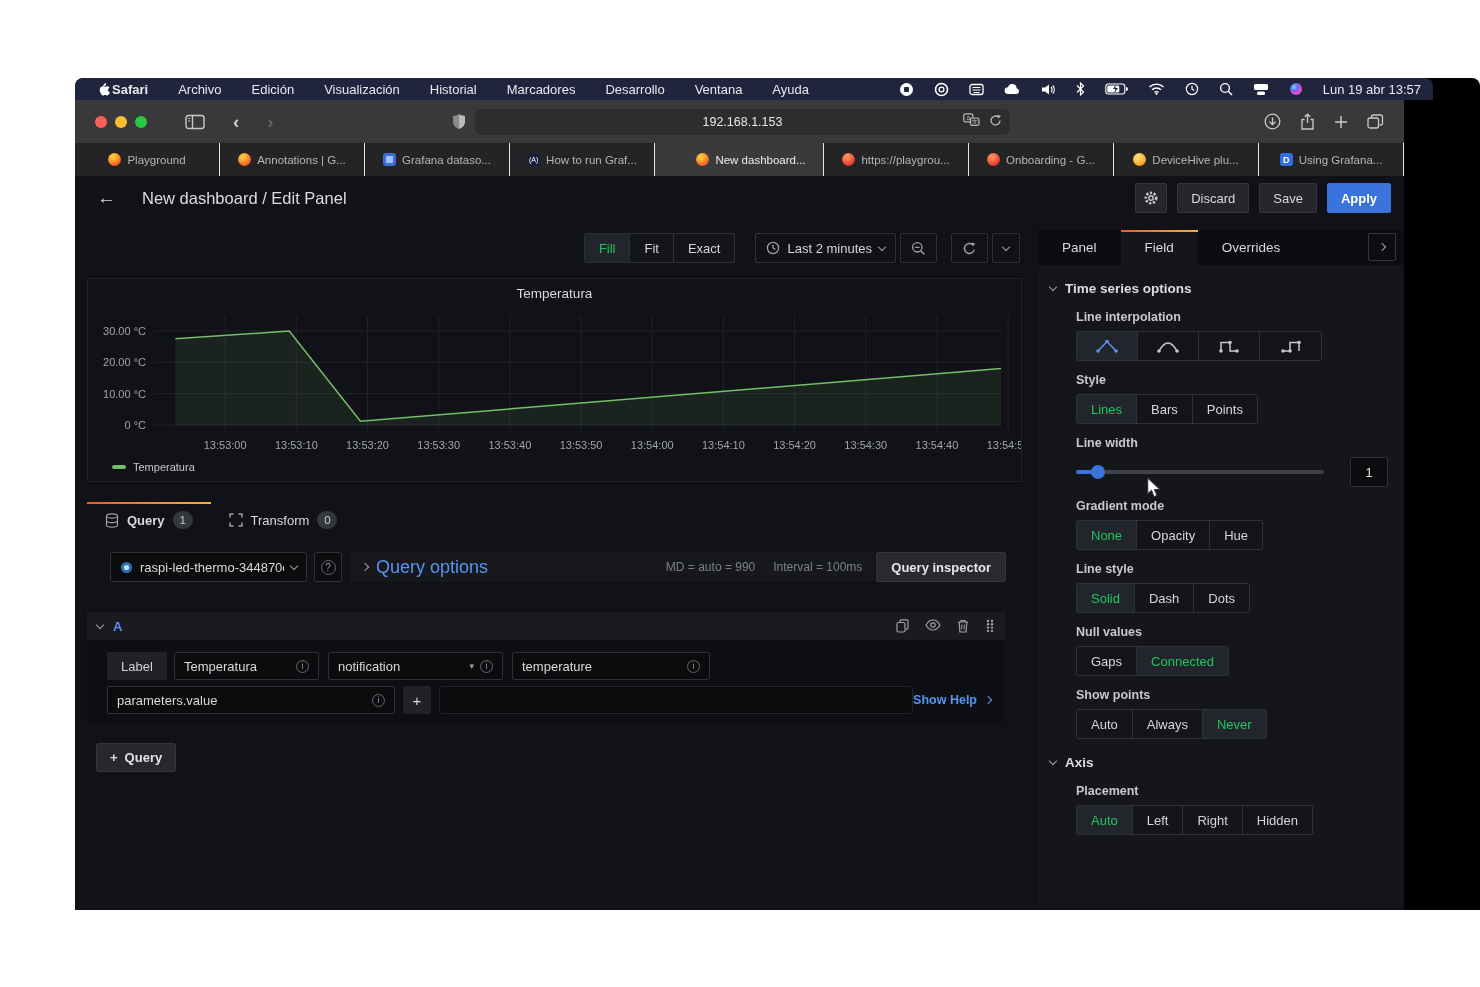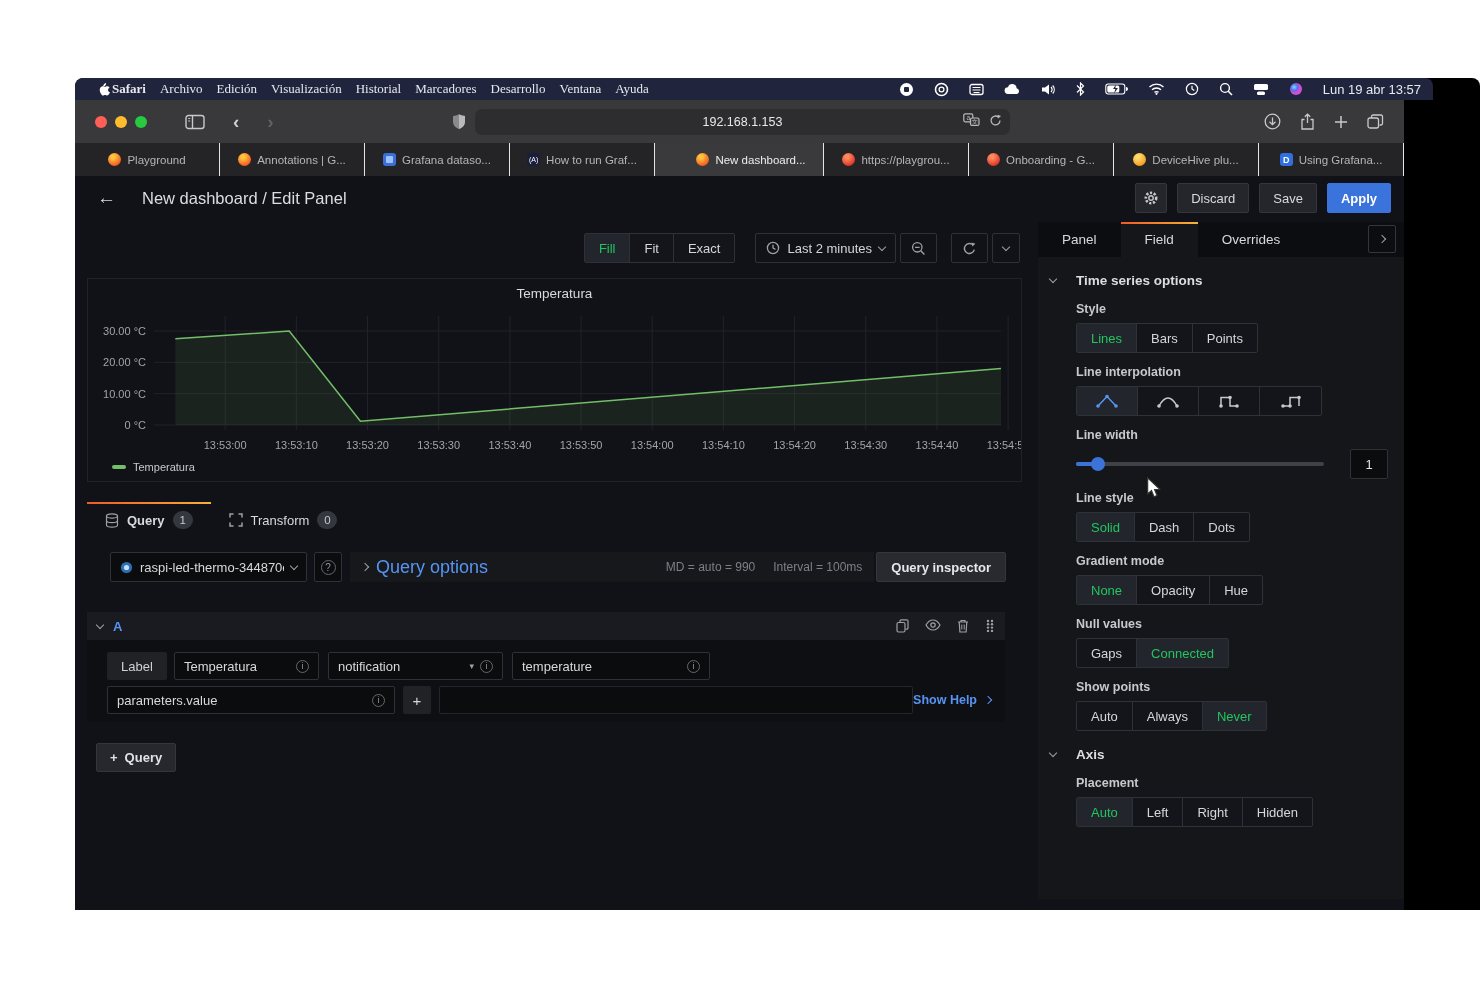--- a/index.html
+++ b/index.html
@@ -2,21 +2,21 @@
 <html><head>
 <meta charset="utf-8">
 <style>
   * { box-sizing: border-box; margin: 0; padding: 0; }
   html,body { width:1480px; height:987px; background:#ffffff; font-family:"Liberation Sans",sans-serif; overflow:hidden; }
   .screen { position:absolute; left:75px; top:78px; width:1405px; height:832px; background:#000; border-radius:8px 8px 0 0; overflow:hidden; }
 
   
   .menubar { position:absolute; left:0; top:0; width:1358px; height:22px; background:#20243c; border-radius:8px 8px 0 0;
              display:flex; align-items:center; color:#e8e9ee; font-size:13px; padding:0 12px; }
-  .mb-left { display:flex; align-items:center; gap:14px;font-family:Liberation Serif, serif; }
+  .mb-left { display:flex; align-items:center; gap:30px; }
   .mb-item { cursor:default; }
   .mb-item.bold { font-weight:bold; }
   .apple { display:flex; align-items:center; margin:0 2px 0 10px; }
   .mb-right { margin-left:auto; display:flex; align-items:center; gap:20px; }
   .st-ic { display:flex; align-items:center; }
   .mb-clock { white-space:nowrap; font-size:13px; }
 
   
   .window { position:absolute; left:0; top:22px; width:1329px; height:810px; background:#111217; }
   .toolbar { position:absolute; left:0; top:0; width:100%; height:43px; background:#39393b; display:flex; align-items:center; }
@@ -120,30 +120,30 @@
             font-size:9px; display:inline-flex; align-items:center; justify-content:center; }
   .plusbtn { width:28px; height:28px; margin-left:8px; background:#202226; border:0; border-radius:2px; color:#d8d9da;
              font-size:15px; cursor:pointer; }
   .showhelp { margin-left:auto; margin-right:14px; color:#5794f2; font-size:12.5px; font-weight:bold; display:flex;
               align-items:center; gap:8px; cursor:pointer; }
   .showhelp .chev { border-color:#5794f2; }
   .addq { position:absolute; left:21px; top:567px; height:29px; background:#26282d; border:1px solid #34363c; border-radius:2px;
           color:#e2e3e5; font-weight:bold; font-size:13px; padding:0 13px; display:flex; align-items:center; gap:7px; cursor:pointer; }
 
   
-  .sb { position:absolute; left:963px; top:46px; width:366px; height:677px; background:#14161a; overflow:hidden; }
+  .sb { position:absolute; left:963px; top:54px; width:366px; height:677px; background:#14161a; overflow:hidden; }
   .sb-tabs { position:relative; height:35px; background:#0c0d11; display:flex; }
   .sb-tab { position:relative; display:flex; align-items:center; padding:0 24px; font-size:13.5px; color:#d8d9da; cursor:pointer; }
   .sb-tab.active { background:#14161a; }
   .sb-tab.active::before { content:""; position:absolute; left:0; top:0; width:100%; height:2px;
                            background:linear-gradient(90deg,#f05a28,#f8b133); }
   .sb-collapse { position:absolute; right:8px; top:3px; width:28px; height:28px; border:1px solid #34363c; border-radius:2px;
                  background:transparent; display:flex; align-items:center; justify-content:center; cursor:pointer; }
   .sb-content { padding:16px 16px 0 12px; }
-  .sec-head { display:flex; align-items:center; gap:20px; margin-bottom:14px; cursor:pointer; }
+  .sec-head { display:flex; align-items:center; gap:9px; margin-bottom:14px; cursor:pointer; }
   .sec-title { font-size:13.5px; font-weight:bold; color:#dcdde0; }
   .opt-group { margin-left:26px; margin-bottom:12px; }
   .opt-label { font-size:12.5px; color:#c7c8cc; font-weight:bold; margin-bottom:7px; }
   .icon-btn { width:61px; display:flex; align-items:center; justify-content:center; }
   .slider-row { display:flex; align-items:center; }
   .slider { position:relative; flex:1; height:30px; margin-right:26px; cursor:pointer; }
   .sl-track { position:absolute; left:0; right:0; top:13px; height:4px; border-radius:2px; background:#3f4248; }
   .sl-fill { position:absolute; left:0; top:13px; height:4px; border-radius:2px; background:#3b73d9; }
   .sl-knob { position:absolute; top:8px; width:14px; height:14px; border-radius:50%; background:#3b73d9; margin-left:-7px; }
   .valbox { width:38px; height:30px; background:#0b0c0e; border:1px solid #2e3138; border-radius:2px; color:#e2e3e5;
@@ -594,29 +594,20 @@
             <span class="chev right"></span>
           </button>
         </div>
         <div class="sb-content">
           <div class="sec-head">
             <span class="chev down"></span>
             <span class="sec-title">Time series options</span>
           </div>
 
           <div class="opt-group">
-            <div class="opt-label">Style</div>
-            <span class="seg">
-              <button class="seg-btn active">Lines</button>
-              <button class="seg-btn">Bars</button>
-              <button class="seg-btn">Points</button>
-            </span>
-          </div>
-
-          <div class="opt-group">
             <div class="opt-label">Line interpolation</div>
             <span class="seg">
               <button class="seg-btn icon-btn active">
                 <svg width="24" height="14" viewBox="0 0 24 14">
                     <polyline points="3,12 12,2.5 21,12" fill="none" stroke="#5794f2" stroke-width="1.5"></polyline>
                     <circle cx="3" cy="12" r="1.8" fill="#5794f2"></circle>
                     <circle cx="12" cy="2.5" r="1.8" fill="#5794f2"></circle>
                     <circle cx="21" cy="12" r="1.8" fill="#5794f2"></circle>
                   </svg>
               </button>
@@ -640,47 +631,56 @@
                     <polyline points="4,12 11,12 11,3.5 20,3.5 20,12" fill="none" stroke="#c7c8cc" stroke-width="1.5"></polyline>
                     <circle cx="4" cy="12" r="1.8" fill="#c7c8cc"></circle>
                     <circle cx="11" cy="12" r="1.8" fill="#c7c8cc"></circle>
                     <circle cx="20" cy="3.5" r="1.8" fill="#c7c8cc"></circle>
                   </svg>
               </button>
             </span>
           </div>
 
           <div class="opt-group">
+            <div class="opt-label">Style</div>
+            <span class="seg">
+              <button class="seg-btn active">Lines</button>
+              <button class="seg-btn">Bars</button>
+              <button class="seg-btn">Points</button>
+            </span>
+          </div>
+
+          <div class="opt-group">
             <div class="opt-label">Line width</div>
             <div class="slider-row">
               <div class="slider">
                 <div class="sl-track"></div>
                   <div class="sl-fill" style="width:9%"></div>
                   <div class="sl-knob" style="left:9%"></div>
               </div>
               <div class="valbox">1</div>
             </div>
           </div>
 
 
           <div class="opt-group">
+            <div class="opt-label">Gradient mode</div>
+            <span class="seg">
+              <button class="seg-btn active">None</button>
+              <button class="seg-btn">Opacity</button>
+              <button class="seg-btn">Hue</button>
+            </span>
+          </div>
+
+          <div class="opt-group">
             <div class="opt-label">Line style</div>
             <span class="seg">
               <button class="seg-btn active">Solid</button>
               <button class="seg-btn">Dash</button>
               <button class="seg-btn">Dots</button>
-            </span>
-          </div>
-
-          <div class="opt-group">
-            <div class="opt-label">Gradient mode</div>
-            <span class="seg">
-              <button class="seg-btn active">None</button>
-              <button class="seg-btn">Opacity</button>
-              <button class="seg-btn">Hue</button>
             </span>
           </div>
 
           <div class="opt-group">
             <div class="opt-label">Null values</div>
             <span class="seg">
               <button class="seg-btn">Gaps</button>
               <button class="seg-btn active">Connected</button>
             </span>
           </div>

